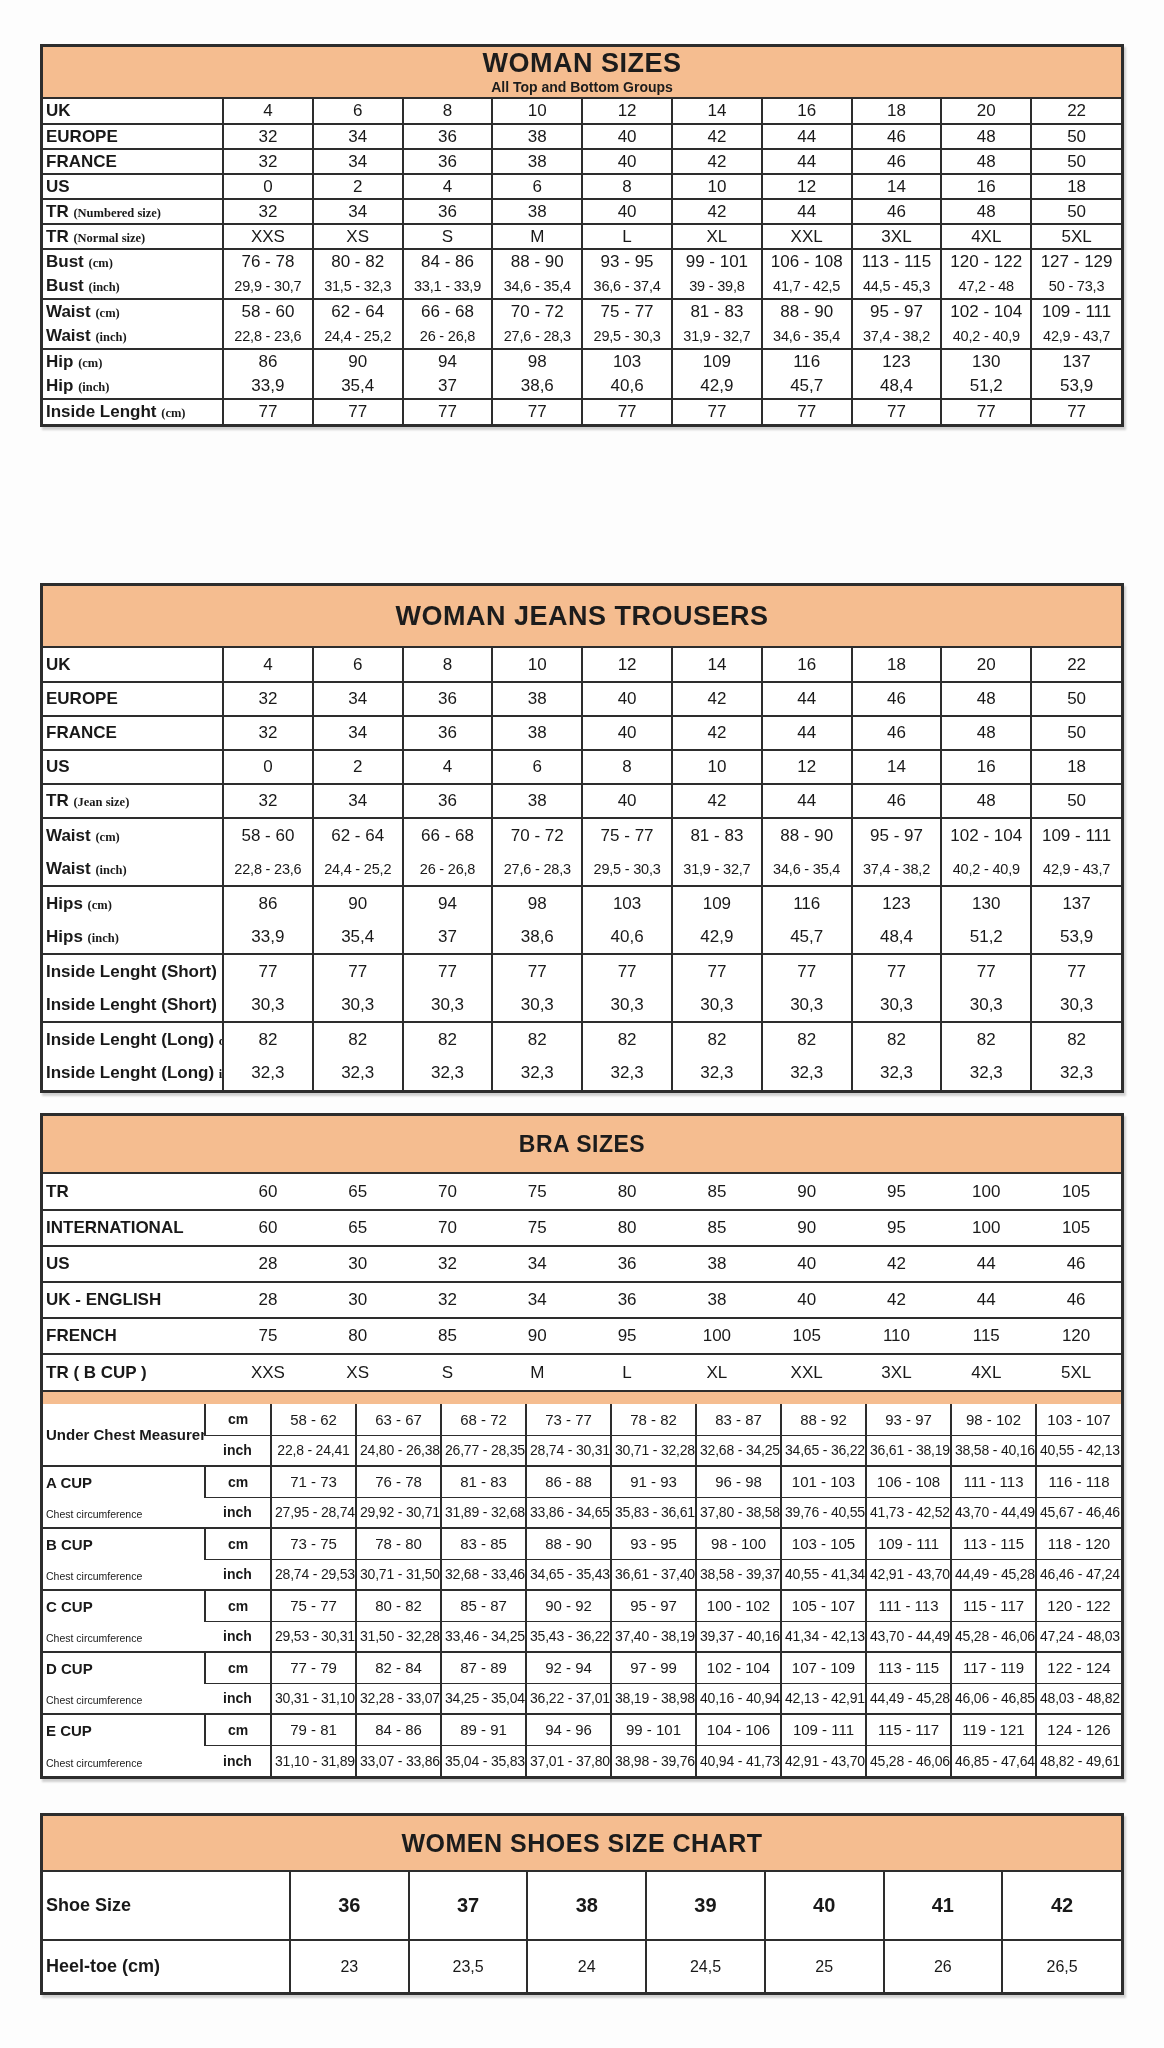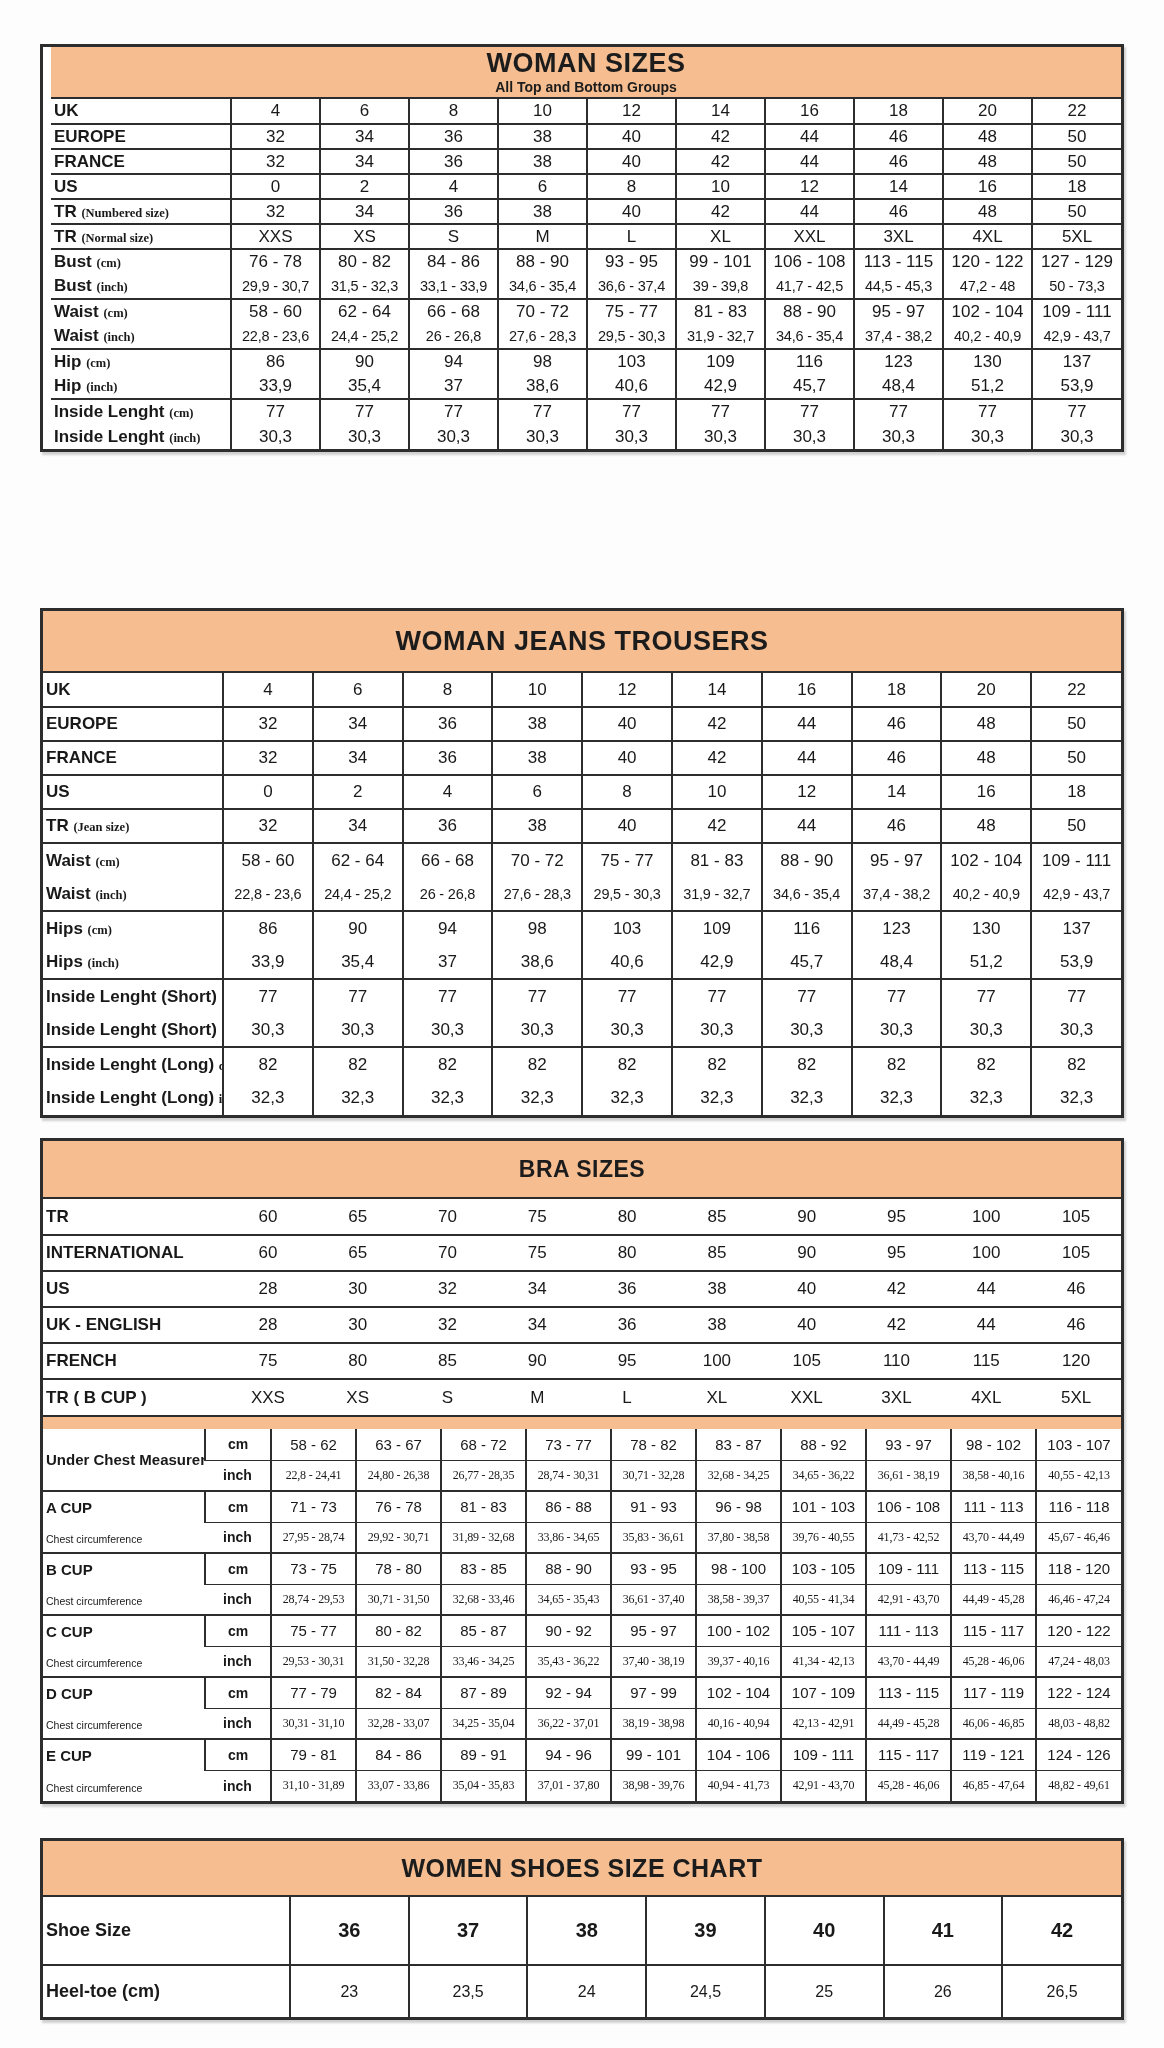--- a/index.html
+++ b/index.html
@@ -17,21 +17,21 @@
   }
   .sheet{position:relative;width:1164px;height:2048px;}
   section.tblwrap{
     box-sizing:border-box;
     margin-left:40px;
     width:1084px;
     border:3px solid var(--bd);
     background:#fff;
     box-shadow:2px 3px 2px rgba(0,0,0,.18);
   }
-  #sec-woman{margin-top:44px;padding-left:8px;}
+  #sec-woman{margin-top:44px;}
   #sec-jeans{margin-top:156px;}
   #sec-bra{margin-top:20px;}
   #sec-shoes{margin-top:34px;}
 
   .band{
     background:var(--accent);
     border-bottom:2px solid var(--bd);
     display:flex;flex-direction:column;align-items:center;justify-content:center;
     text-align:center;
   }
@@ -72,21 +72,21 @@
   #t-cups tr{height:31px;}
 
   .strip{
     height:12px;background:var(--accent);
     border-top:2px solid var(--bd);
   }
   th.cuplbl{text-align:left;padding-left:10px;font-size:15px;font-weight:700;white-space:normal;line-height:1.15;}
   .cupsub{font-size:10.5px;font-weight:400;margin-top:17px;}
   td.unit{text-align:center;font-size:14px;font-weight:700;}
   td.val.cupcm{font-size:15px;}
-  td.val.cupinch{font-size:12px;letter-spacing:-.2px;font-family:Liberation Serif, serif;}
+  td.val.cupinch{font-size:14px;letter-spacing:-.2px;}
 
   #t-shoes tr.row-size{height:68px;}
   #t-shoes tr.row-heel{height:52px;margin-left:20px;}
   #t-shoes th.lbl{font-size:18px;}
   #t-shoes tr.row-size td.val{font-size:20px;font-weight:700;}
   #t-shoes tr.row-heel td.val{font-size:16px;}
 </style>
 </head>
 <body>
 
@@ -264,33 +264,20 @@
             <td class="val">77</td>
             <td class="val">77</td>
             <td class="val">77</td>
             <td class="val">77</td>
             <td class="val">77</td>
             <td class="val">77</td>
             <td class="val">77</td>
             <td class="val">77</td>
             <td class="val">77</td>
             <td class="val">77</td>
-          </tr>
-          <tr class="ingroup">
-            <th class="lbl"><span class="lblmain">Inside Lenght</span> <span class="lblsmall">(inch)</span></th>
-            <td class="val">30,3</td>
-            <td class="val">30,3</td>
-            <td class="val">30,3</td>
-            <td class="val">30,3</td>
-            <td class="val">30,3</td>
-            <td class="val">30,3</td>
-            <td class="val">30,3</td>
-            <td class="val">30,3</td>
-            <td class="val">30,3</td>
-            <td class="val">30,3</td>
           </tr>
         </tbody>
     </table>
   </section>
 
   <section class="tblwrap" id="sec-jeans">
     <div class="band">
       <div class="t1">WOMAN JEANS TROUSERS</div>
     </div>
     <table class="grid vlines" id="t-jeans">

